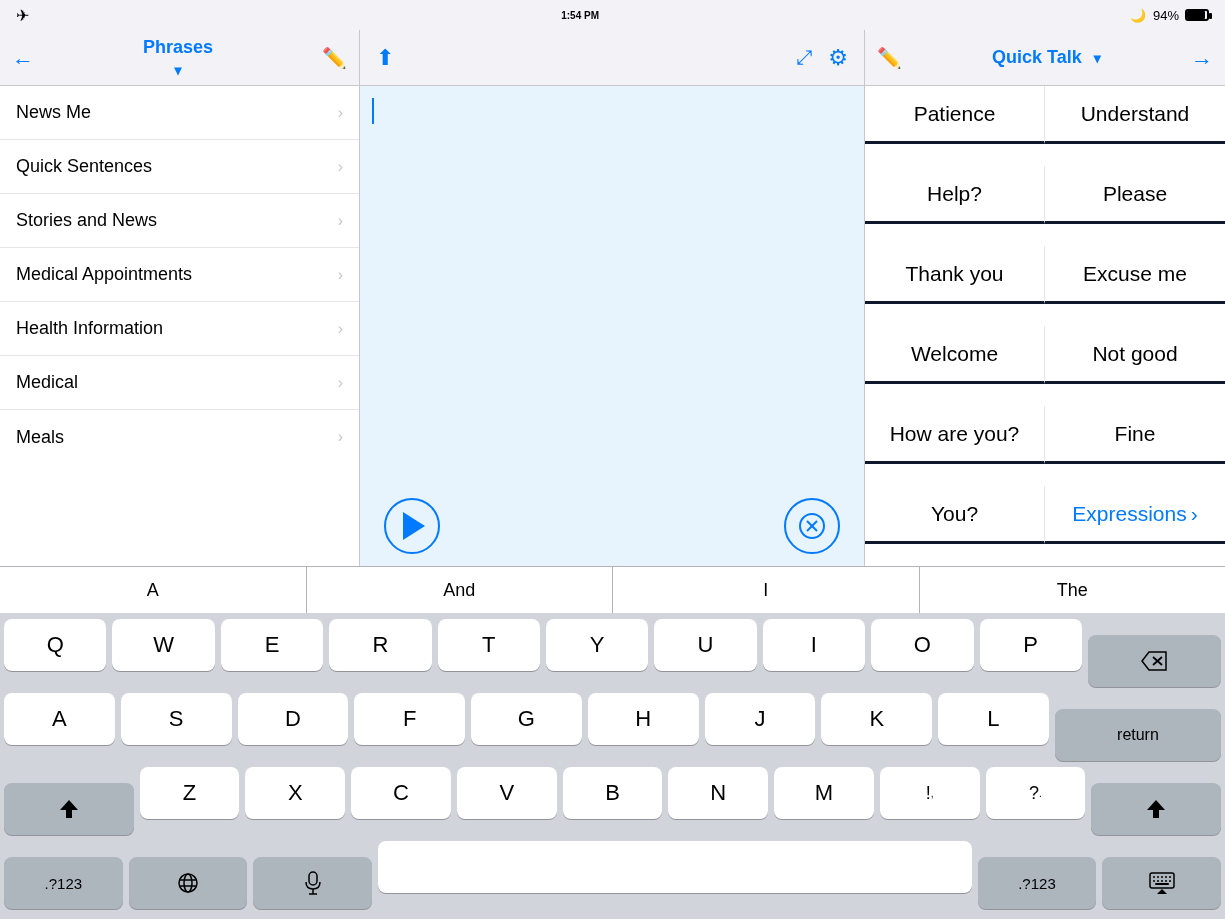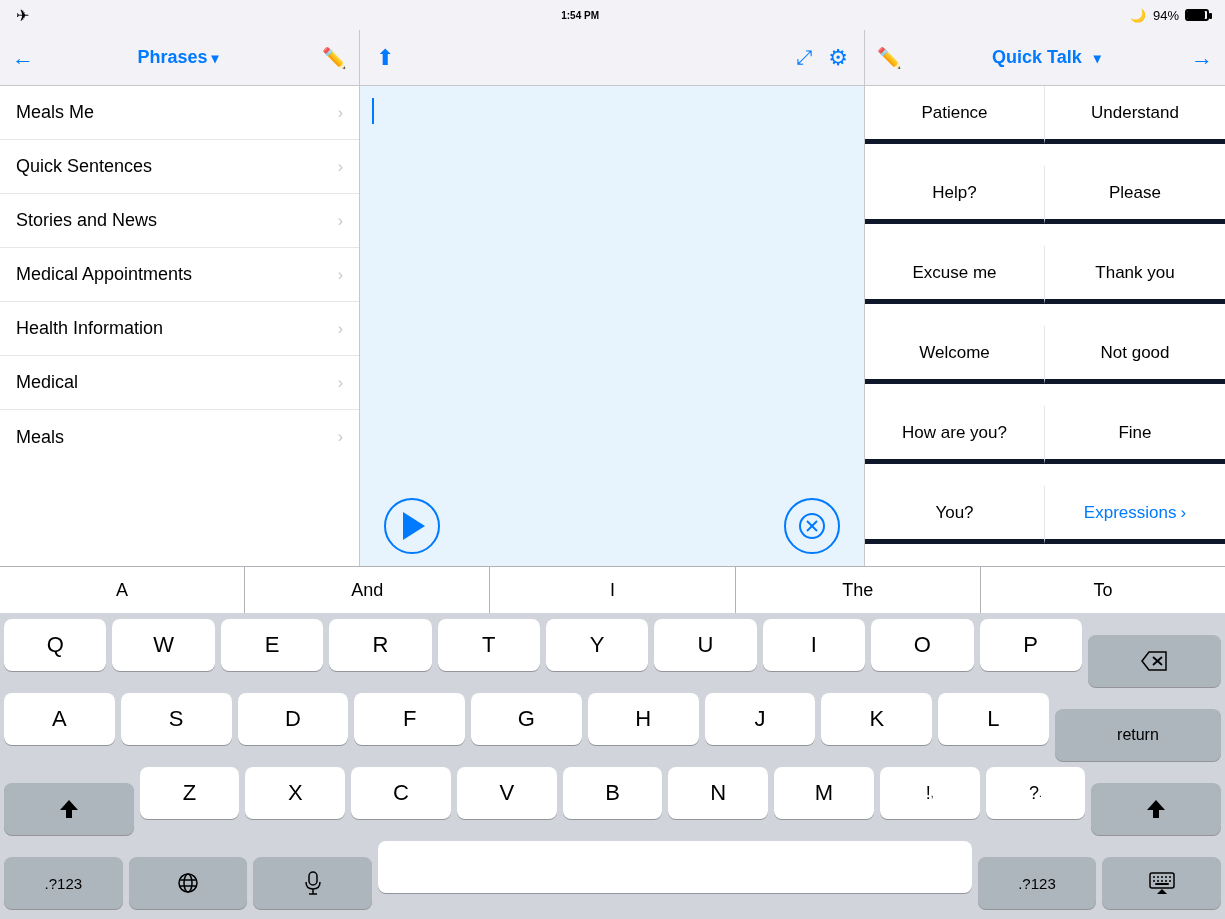--- a/index.html
+++ b/index.html
@@ -55,20 +55,21 @@
       background: #f2f2f7;
       border-bottom: 1px solid #c7c7cc;
     }
     .left-header-title {
       display: flex;
       align-items: center;
       gap: 4px;
       font-size: 18px;
       font-weight: 600;
       color: #007aff;
+      flex-direction: column;
     }
     .left-header-title .chevron-down { font-size: 14px; }
     .nav-list { flex: 1; overflow-y: auto; }
     .nav-item {
       display: flex;
       align-items: center;
       justify-content: space-between;
       padding: 0 16px;
       height: 54px;
       border-bottom: 1px solid #e5e5ea;
@@ -175,24 +176,24 @@
     }
     .quick-talk-grid {
       display: grid;
       grid-template-columns: 1fr 1fr;
       flex: 1;
     }
     .quick-talk-cell {
       display: flex;
       align-items: center;
       justify-content: center;
-      border-bottom: 5px solid #0f172a;
+      border-bottom: 3px solid #0f172a;
       border-right: 1px solid #e5e5ea;
       height: 58px;
-      font-size: 17px;
+      font-size: 21px;
       color: #000;
       cursor: pointer;
     }
     .quick-talk-cell:nth-child(2n) { border-right: none; }
     .quick-talk-cell.expressions {
       color: #007aff;
       gap: 4px;
     }
     .quick-talk-cell.expressions .chevron { color: #007aff; }
 
@@ -286,21 +287,21 @@
       <div class="left-header">
         <span style="color:#007aff;font-size:22px;cursor:pointer;">←</span>
         <div class="left-header-title">
           <span>Phrases</span>
           <span class="chevron-down">▾</span>
         </div>
         <span style="color:#007aff;font-size:20px;cursor:pointer;">✏️</span>
       </div>
       <nav class="nav-list">
         <div class="nav-item">
-          <span>Meals Me</span>
+          <span>News Me</span>
           <span class="nav-chevron">›</span>
         </div>
         <div class="nav-item">
           <span>Quick Sentences</span>
           <span class="nav-chevron">›</span>
         </div>
         <div class="nav-item">
           <span>Stories and News</span>
           <span class="nav-chevron">›</span>
         </div>
@@ -364,24 +365,24 @@
         <div class="quick-talk-cell">
           <span>Understand</span>
         </div>
         <div class="quick-talk-cell">
           <span>Help?</span>
         </div>
         <div class="quick-talk-cell">
           <span>Please</span>
         </div>
         <div class="quick-talk-cell">
+          <span>Thank you</span>
+        </div>
+        <div class="quick-talk-cell">
           <span>Excuse me</span>
-        </div>
-        <div class="quick-talk-cell">
-          <span>Thank you</span>
         </div>
         <div class="quick-talk-cell">
           <span>Welcome</span>
         </div>
         <div class="quick-talk-cell">
           <span>Not good</span>
         </div>
         <div class="quick-talk-cell">
           <span>How are you?</span>
         </div>
@@ -404,23 +405,20 @@
       <span>A</span>
     </div>
     <div class="word-suggestion-item">
       <span>And</span>
     </div>
     <div class="word-suggestion-item">
       <span>I</span>
     </div>
     <div class="word-suggestion-item">
       <span>The</span>
-    </div>
-    <div class="word-suggestion-item" style="border-right:none;">
-      <span>To</span>
     </div>
   </div>
 
   <div class="keyboard">
 
     <div class="keyboard-row">
       <div class="key">
           <span>Q</span>
         </div>
       <div class="key">

